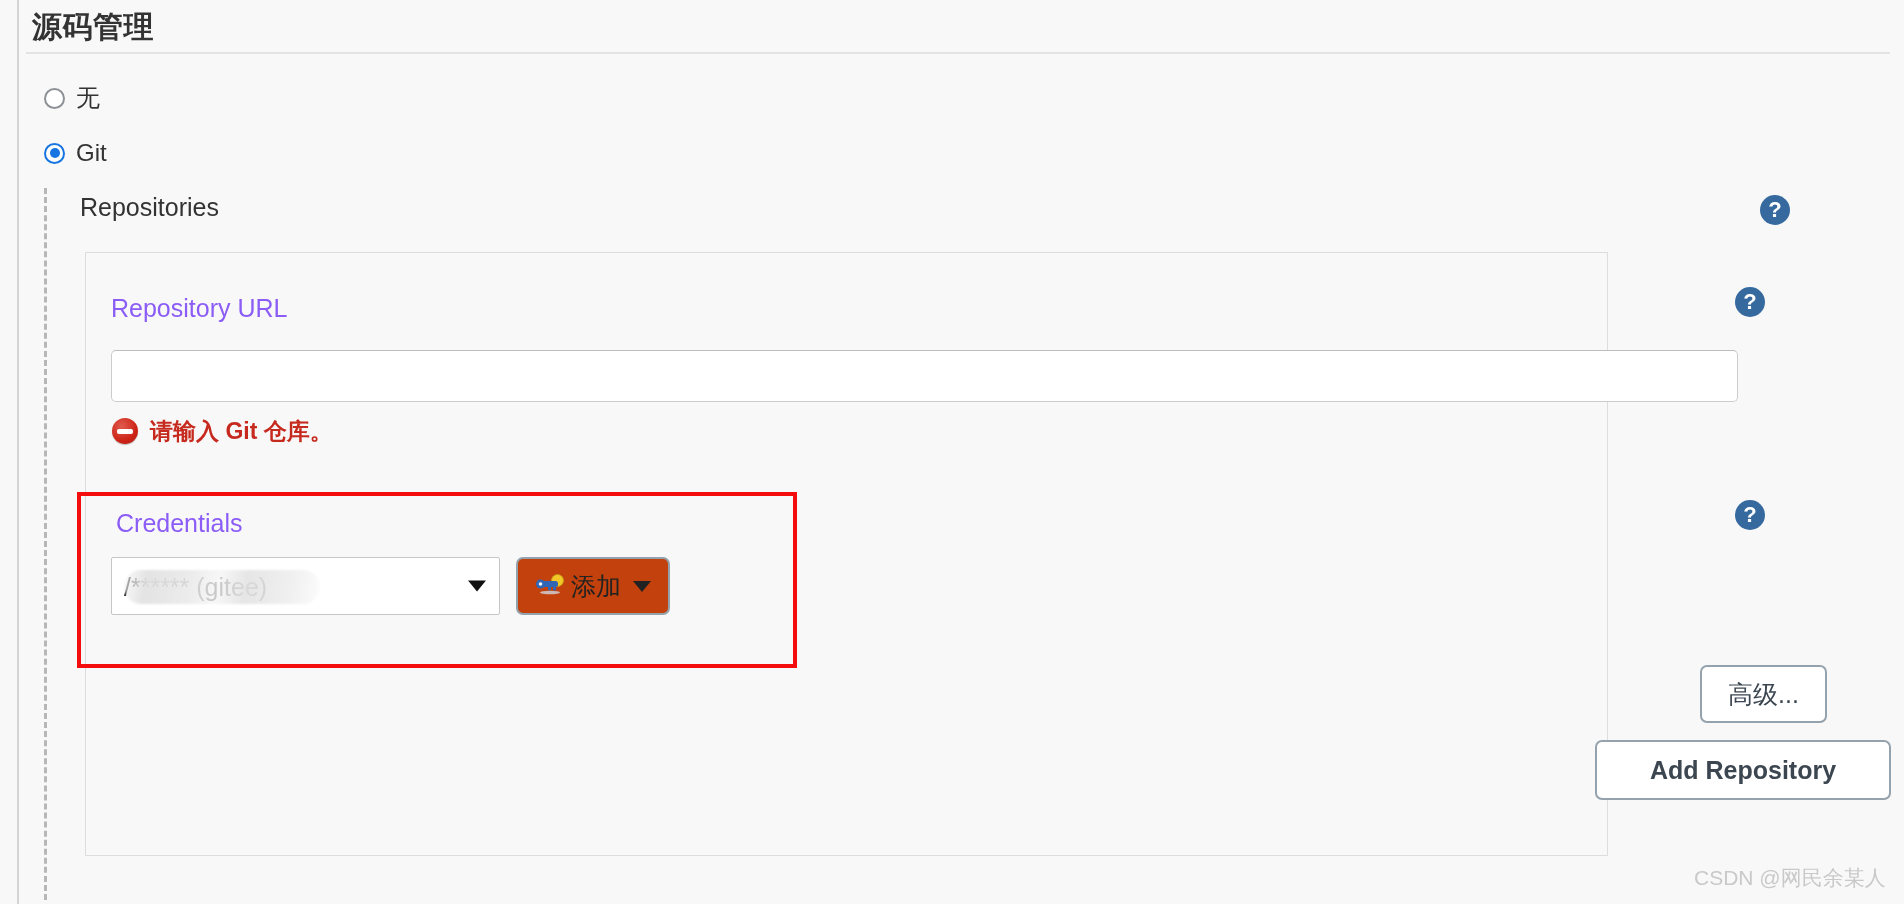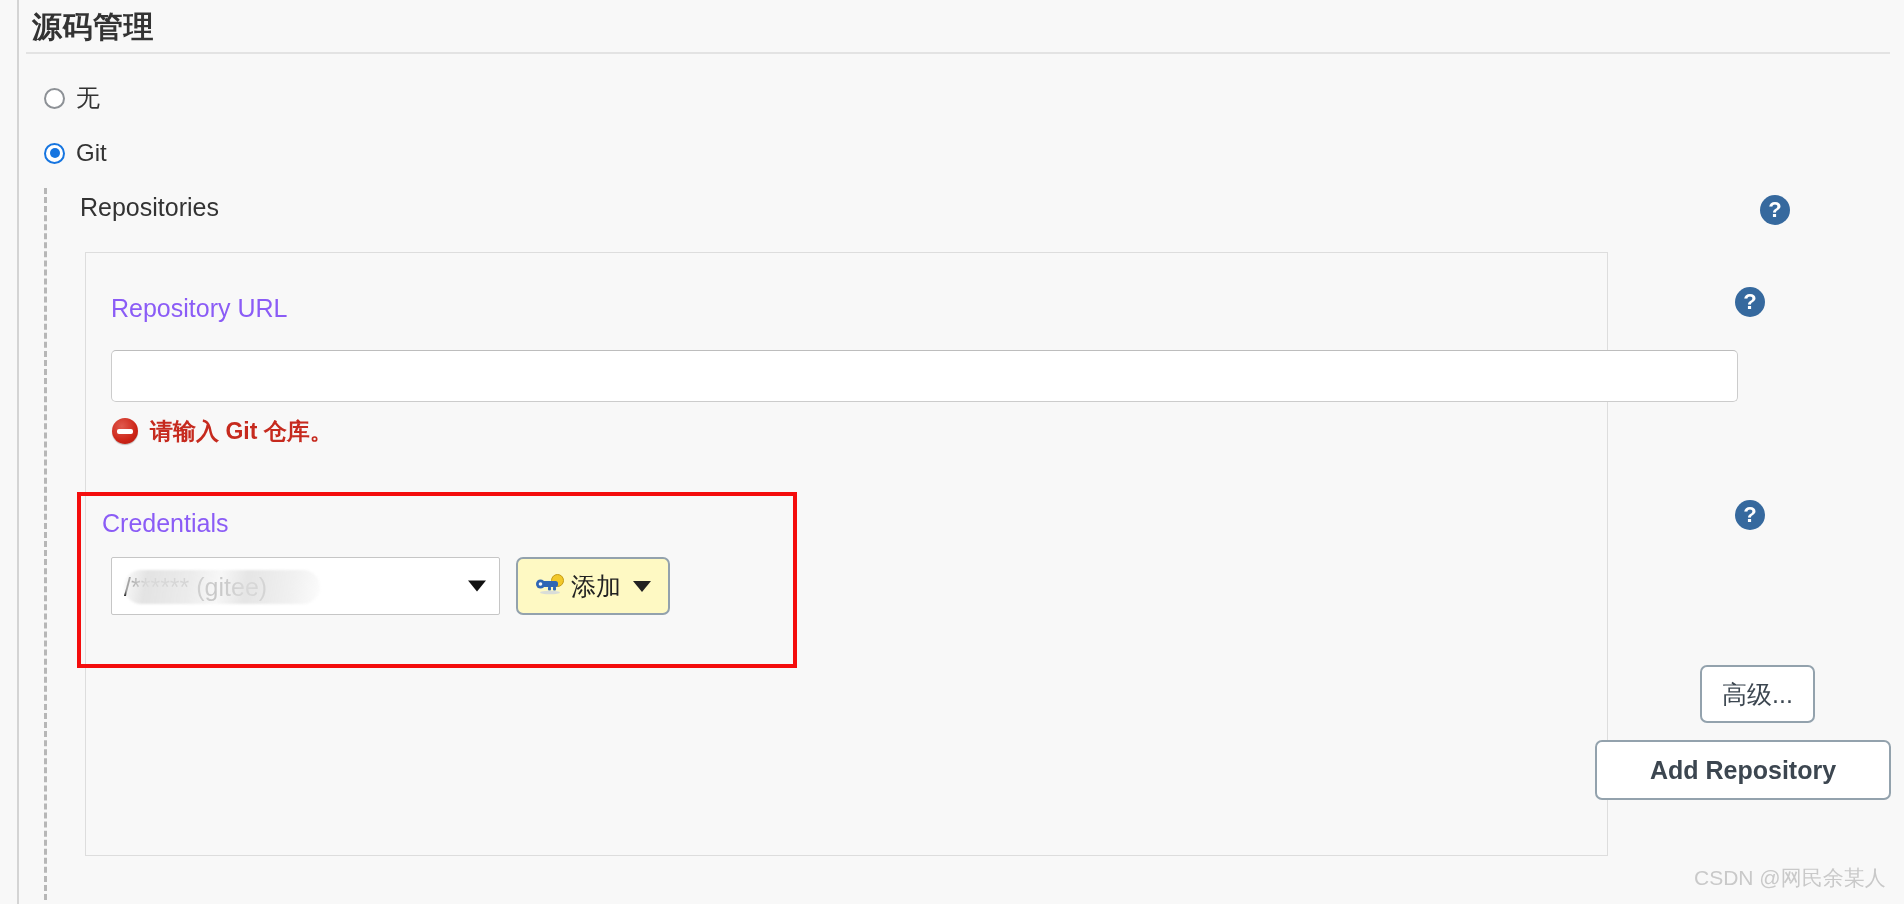--- a/index.html
+++ b/index.html
@@ -151,21 +151,21 @@
   }
 
   .field-label {
     position: absolute;
     font-size: 25px;
     color: #8b5cf6;
     line-height: 30px;
     white-space: nowrap;
   }
   #label-repo-url { left: 111px; top: 293px; }
-  #label-credentials { left: 102px; top: 508px; }
+  #label-credentials { left: 116px; top: 508px; }
 
   
   .repo-url-input {
     position: absolute;
     left: 111px;
     top: 350px;
     width: 1627px;
     height: 52px;
     box-sizing: border-box;
     border: 1px solid #cccccc;
@@ -294,21 +294,21 @@
 
   .add-cred-button {
     height: 58px;
     box-sizing: border-box;
     display: flex;
     align-items: center;
     gap: 6px;
     padding: 0 17px;
     border: 2px solid #93a2ad;
     border-radius: 7px;
-    background: #fef9c3;
+    background: #c2410c;
     cursor: pointer;
     white-space: nowrap;
   }
   .add-cred-label {
     font-size: 25px;
     color: #222222;
     line-height: 25px;
   }
   .btn-caret {
     width: 0;
@@ -327,21 +327,21 @@
     border-radius: 7px;
     background: #ffffff;
     color: #3c4650;
     cursor: pointer;
     text-align: center;
     white-space: nowrap;
   }
   #advanced-button {
     left: 1700px;
     top: 665px;
-    width: 115px;
+    width: 127px;
     height: 58px;
     line-height: 54px;
     font-size: 25px;
   }
   #add-repository-button {
     left: 1595px;
     top: 740px;
     width: 296px;
     height: 60px;
     line-height: 56px;

